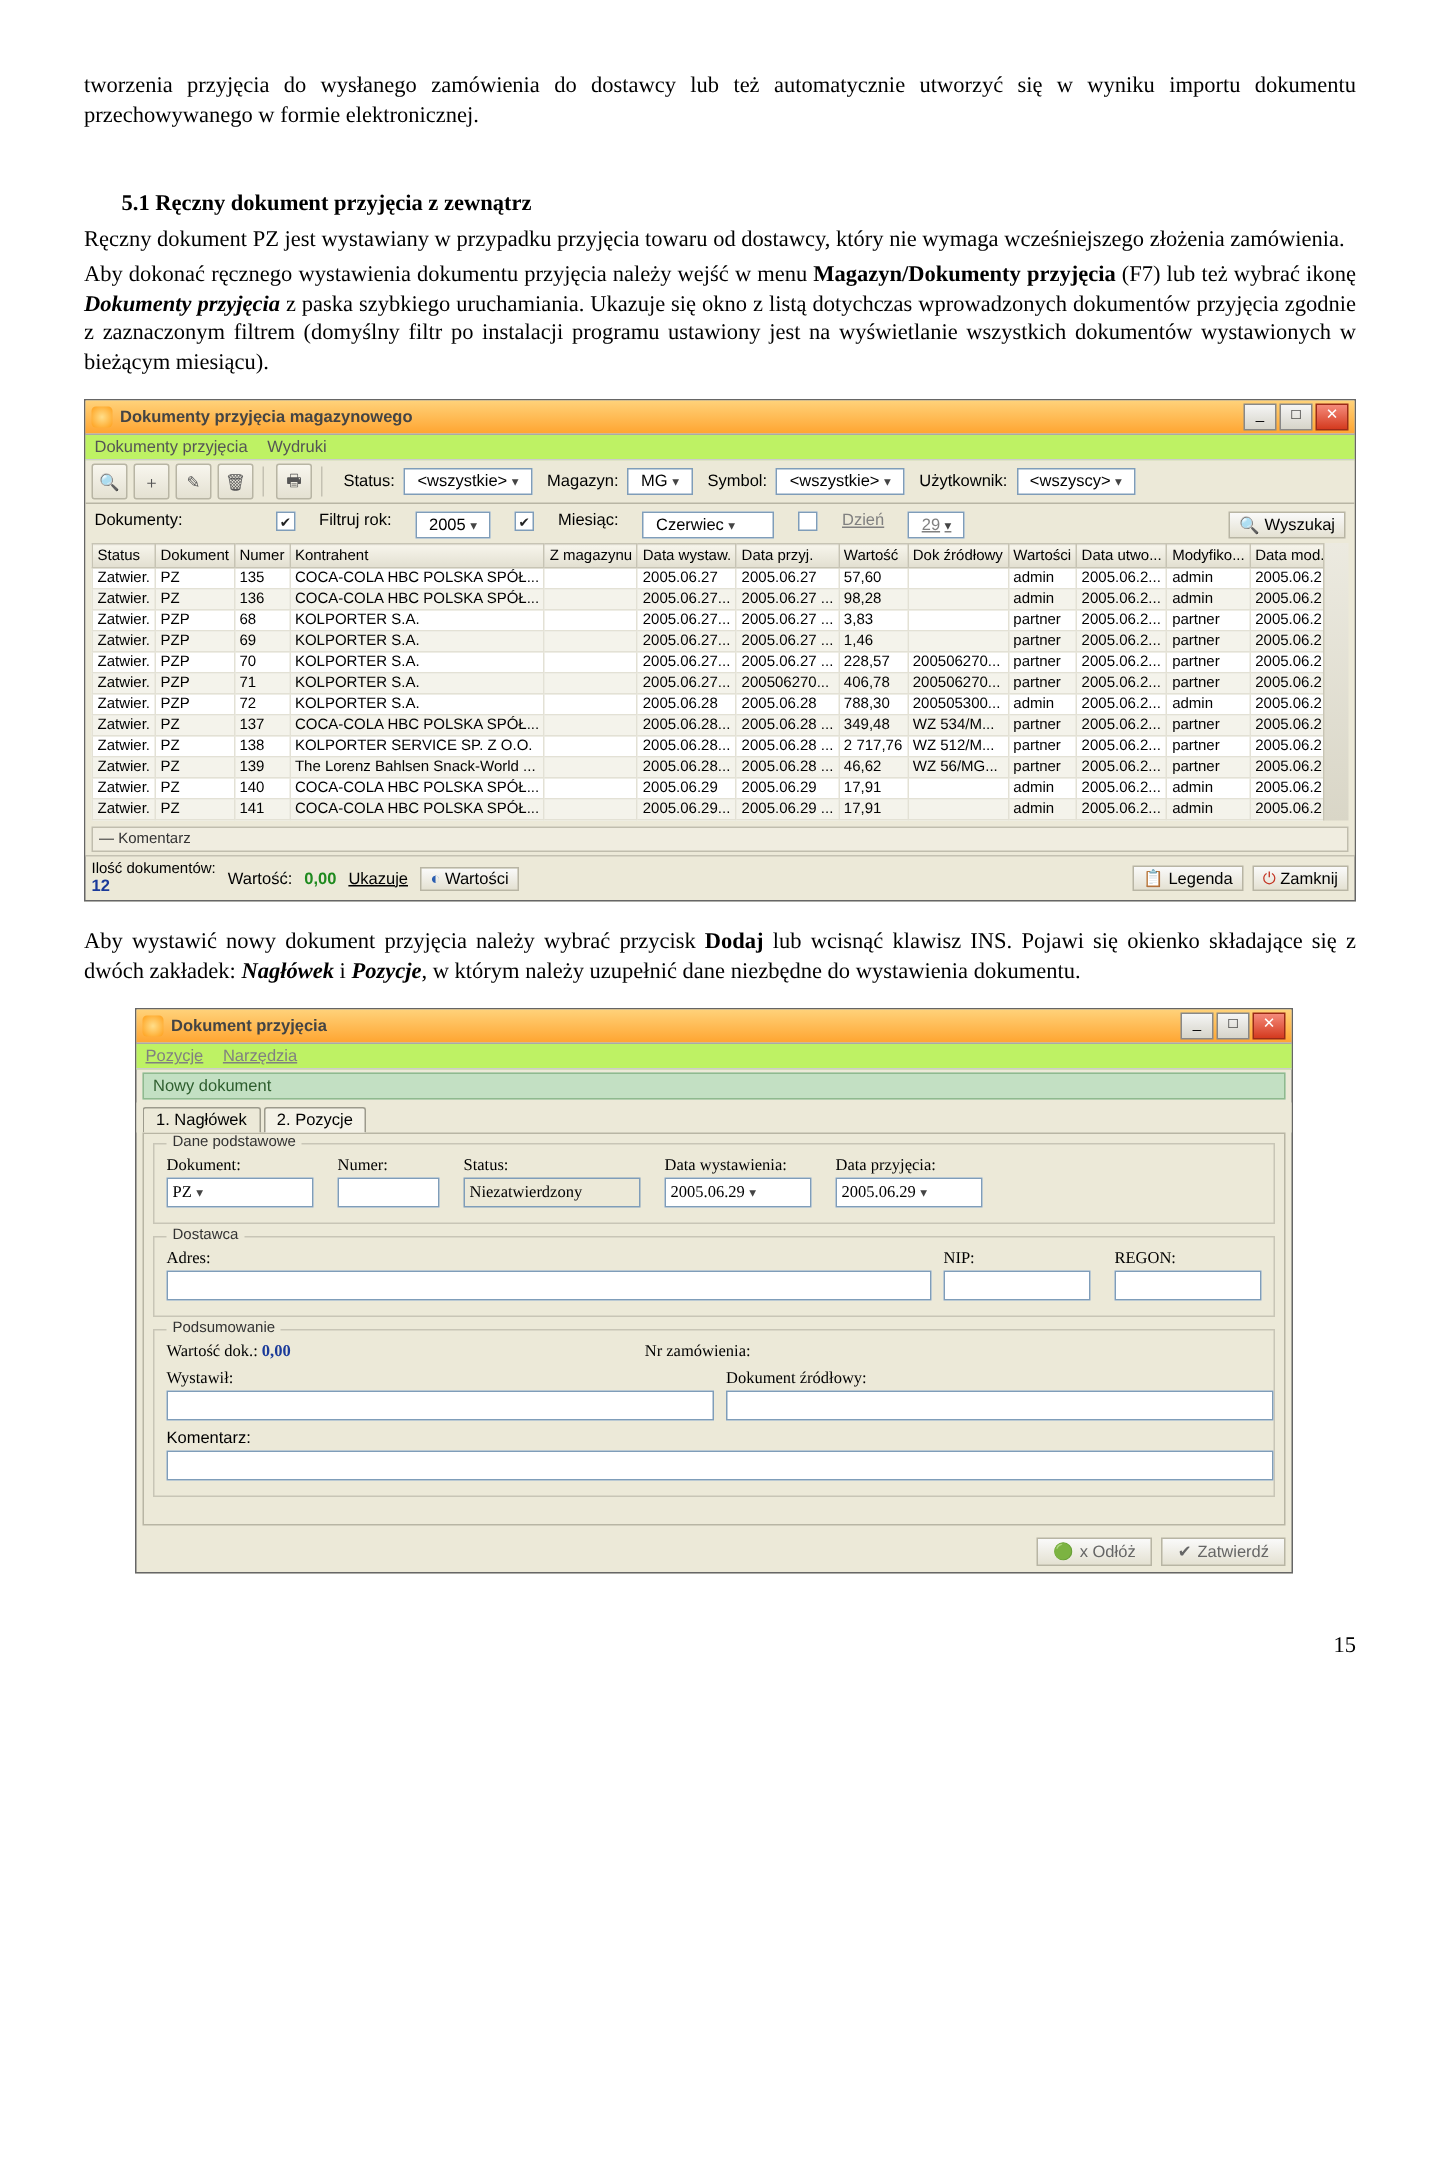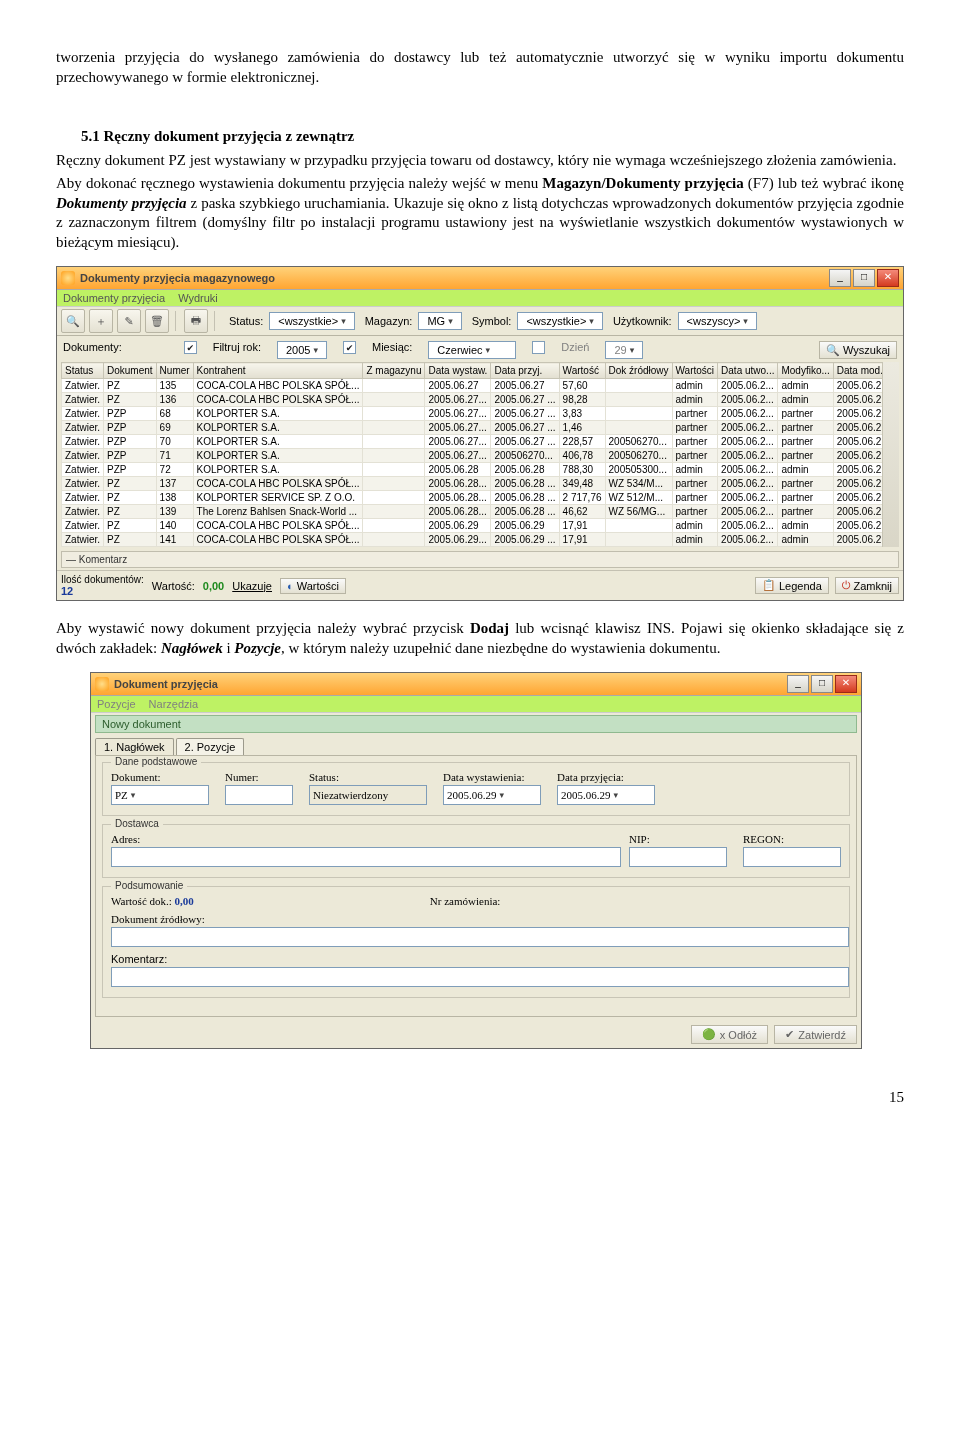--- a/index.html
+++ b/index.html
@@ -40,21 +40,21 @@
 .tabs{display:flex;padding:3px 4px 0 4px;background:#ece9d8;}
 .tab{border:1px solid #9c9a8c;border-bottom:none;background:#f4f2e7;padding:2px 8px;margin-right:2px;font-size:11px;border-radius:2px 2px 0 0;}
 .tab.active{background:#ece9d8;}
 .panel{border:1px solid #b8b5a4;margin:0 4px 4px 4px;padding:6px 6px 10px 6px;background:#ece9d8;}
 .fs{border:1px solid #c8c5b6;padding:8px 8px 10px 8px;margin-bottom:8px;position:relative;}
 .fs .lg{position:absolute;top:-7px;left:8px;background:#ece9d8;padding:0 4px;font-size:10px;color:#333;}
 .row{display:flex;gap:16px;flex-wrap:wrap;font-family:Liberation Serif, serif;}
 .col{display:flex;flex-direction:column;gap:2px;}
 .inp{background:#fff;border:1px solid #7f9db9;height:18px;min-width:90px;padding:0 3px;font-size:11px;display:flex;align-items:center;}
 .inp.wide{width:100%;}
-.light{color:#808080;}
+.light{color:#808080;text-decoration:underline;}
 .blue{color:#1a3a9a;font-weight:bold;}
 .footerbtns{display:flex;justify-content:flex-end;gap:6px;padding:4px;}
 .footerbtns .btn{border:1px solid #b8b5a4;background:linear-gradient(#fafafa,#e4e1d2);padding:2px 10px;display:flex;align-items:center;gap:4px;color:#666;}
 .greenbar{background:#c3e0c3;border:1px solid #8fb98f;color:#2d5d2d;padding:2px 6px;margin:2px 4px;font-size:11px;}
 .pagenum{text-align:right;margin-top:40px;font-size:15px;}
 .scrollcol{width:16px;background:linear-gradient(#eceae0,#d9d6c7);border-left:1px solid #c7c4b4;}
 .gridwrap{display:flex;}
 .gridinner{flex:1;overflow:hidden;}
 </style>
 </head>
@@ -412,20 +412,24 @@
       </div>
     </div>
     <div class="fs">
       <span class="lg">Podsumowanie</span>
       <div class="row" style="margin-bottom:6px">
         <div><span>Wartość dok.:</span> <span class="blue">0,00</span></div>
         <div style="margin-left:220px"><span>Nr zamówienia:</span></div>
       </div>
       <div class="row" style="margin-bottom:6px">
         <div class="col" style="flex:1">
+            <span>Wystawił:</span>
+            <span class="inp wide"></span>
+          </div>
+        <div class="col" style="flex:1">
             <span>Dokument źródłowy:</span>
             <span class="inp wide"></span>
           </div>
       </div>
       <div class="col">
           <span>Komentarz:</span>
           <span class="inp wide"></span>
         </div>
     </div>
   </div>

